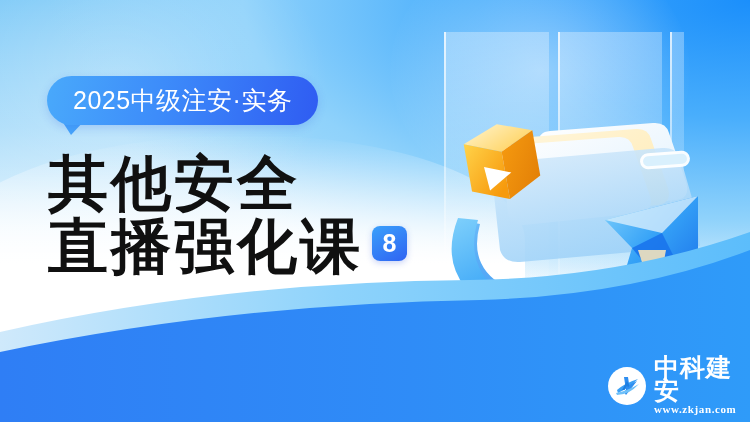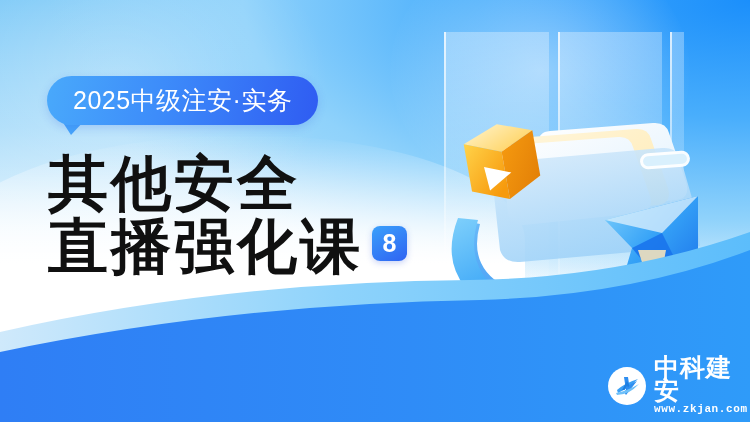--- a/index.html
+++ b/index.html
@@ -112,21 +112,21 @@
     display:flex;align-items:center;justify-content:center;
     flex:0 0 auto;
   }
   .logo-txt{display:flex;flex-direction:column;justify-content:center;}
   .logo-name{
     color:#ffffff;font-weight:bold;font-size:25px;letter-spacing:1px;line-height:23px;
     font-family:"Liberation Sans","DejaVu Sans",sans-serif;
   }
   .logo-url{
     color:#ffffff;font-size:11px;font-weight:bold;letter-spacing:.6px;line-height:14px;
-    font-family:Liberation Mono, monospace;
+    font-family:Liberation Serif, serif;
   }
 </style>
 </head>
 <body>
 
 <div class="banner">
 
   <div class="bg-base"></div>
   <div class="glow-blob2"></div>
   <div class="glow-blob"></div>

